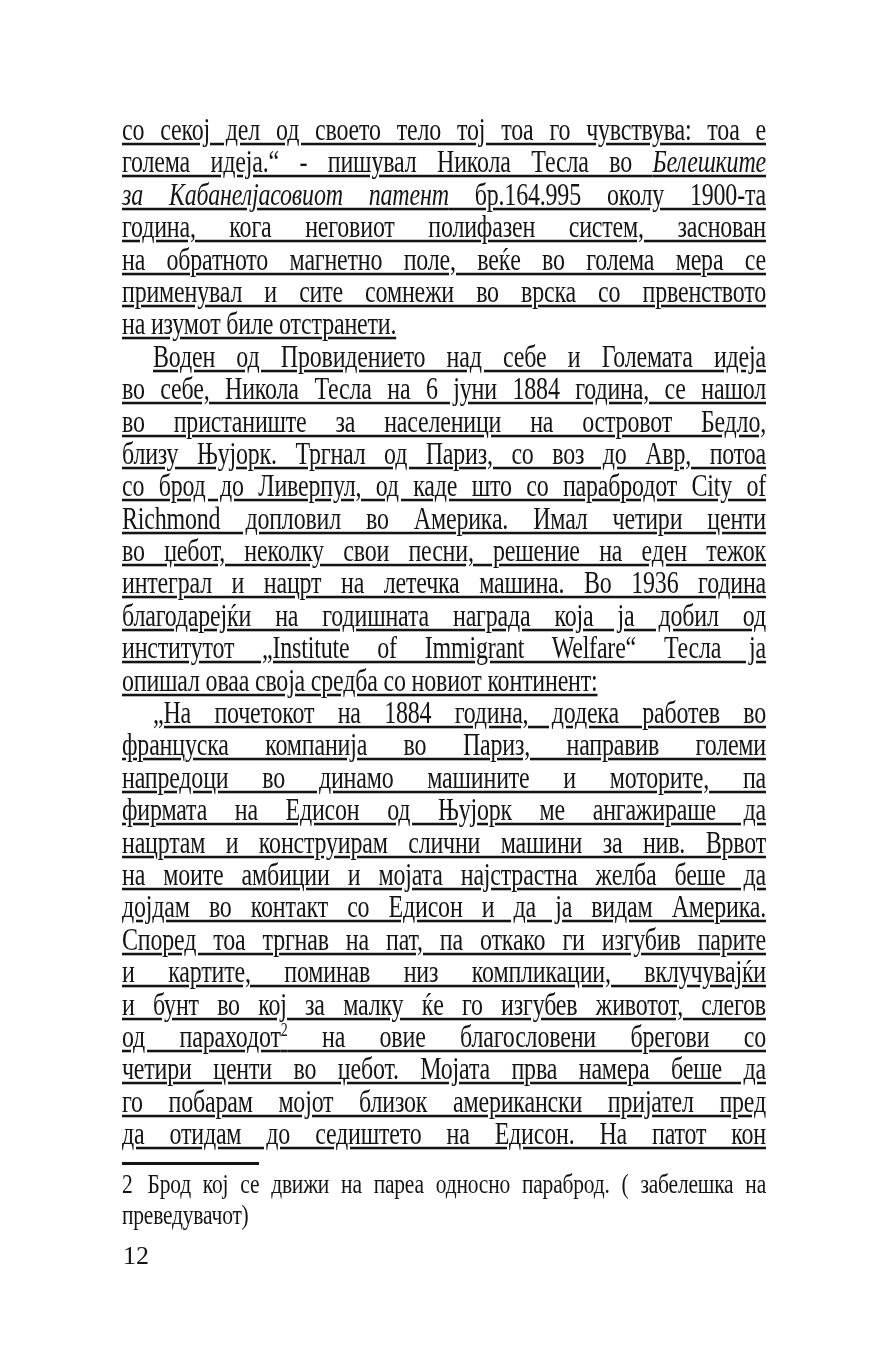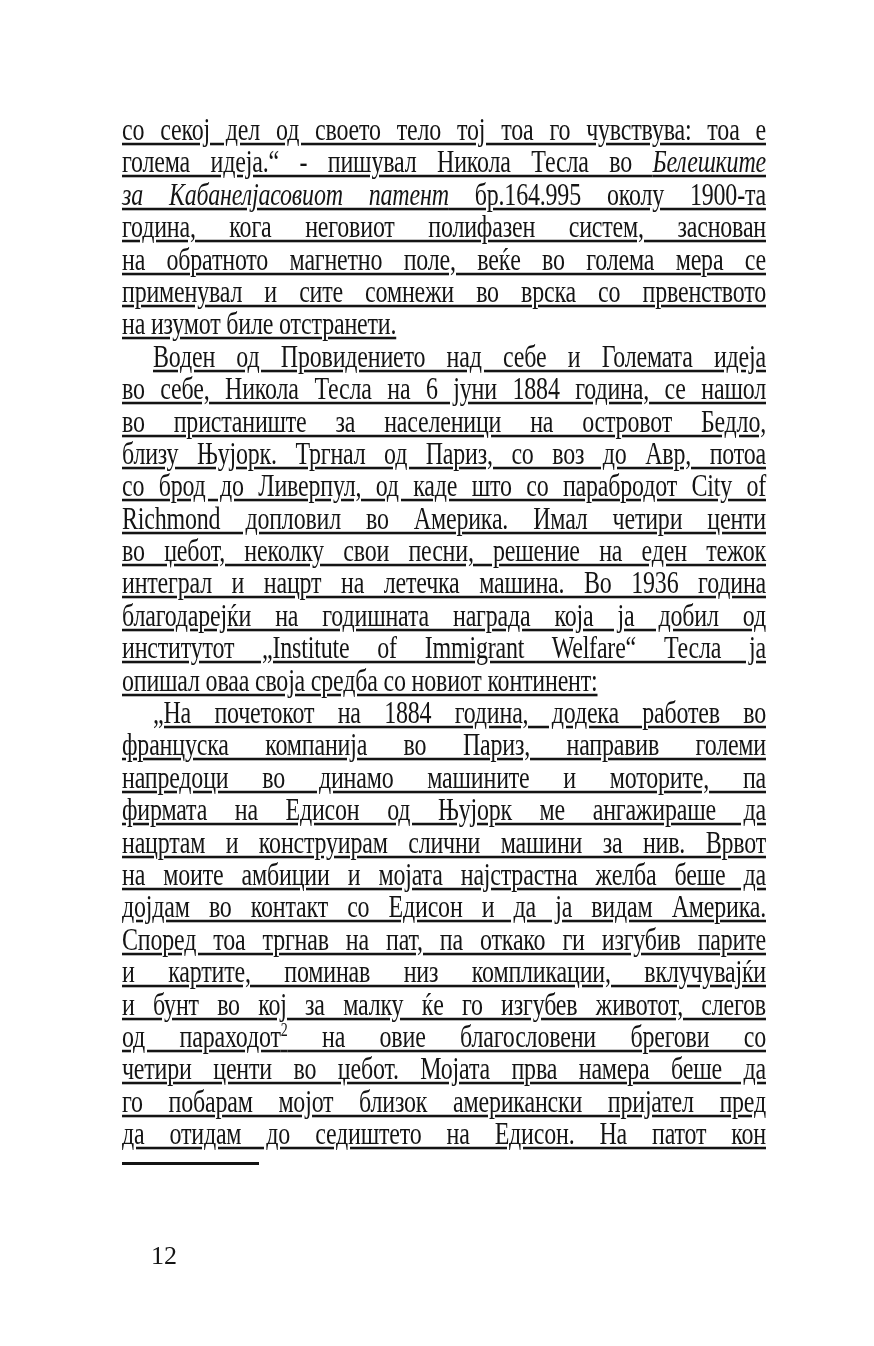--- a/index.html
+++ b/index.html
@@ -81,21 +81,20 @@
   }
   .fn-marker {
     margin-right: 15px;
   }
   .page-number {
     position: absolute;
     left: 123px;
     top: 1240px;
     font-size: 26px;
     line-height: 32px;
-    margin-left: 28px;
   }
 </style>
 </head>
 <body style="background: rgb(255, 255, 255); color: rgb(20, 20, 20);">
 
 <div class="page">
 
   <div class="text-block">
       <div class="line">со секој дел од своето тело тој тоа го чувствува: тоа е</div>
       <div class="line">голема идеја.“ - пишувал Никола Тесла во <i>Белешките</i></div>
@@ -126,16 +125,22 @@
       <div class="line">и картите, поминав низ компликации, вклучувајќи</div>
       <div class="line">и бунт во кој за малку ќе го изгубев животот, слегов</div>
       <div class="line">од параходот<sup>2</sup> на овие благословени брегови со</div>
       <div class="line">четири центи во џебот. Мојата прва намера беше да</div>
       <div class="line">го побарам мојот близок американски пријател пред</div>
       <div class="line">да отидам до седиштето на Едисон. На патот кон</div>
     </div>
 
   <div class="footnote-rule"></div>
 
+  <div class="footnote">
+    <div class="fline">
+      <span class="fn-marker">2</span><span>Брод кој се движи на пареа односно параброд. ( забелешка на</span>
+    </div>
+    <div class="fline last">преведувачот)</div>
+  </div>
 
   <div class="page-number">12</div>
 
 </div>
 
 </body></html>

